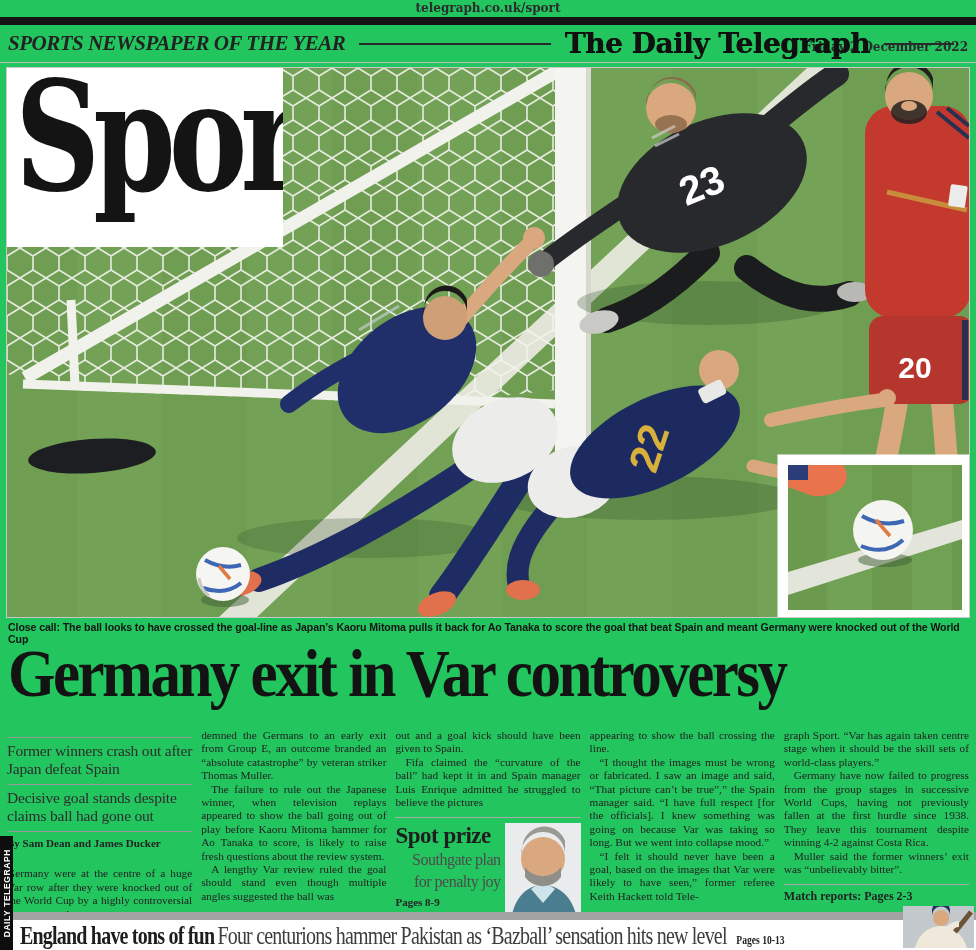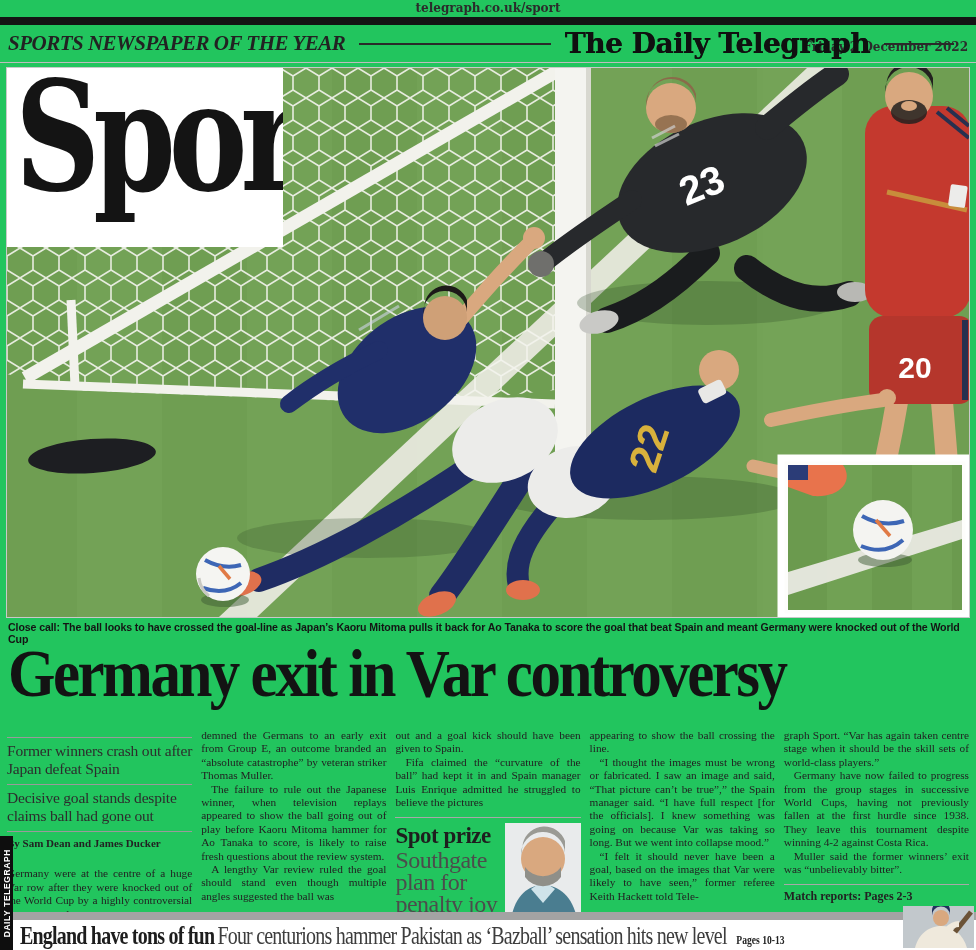--- a/index.html
+++ b/index.html
@@ -48,21 +48,21 @@
   .rule{height:1px;background:#9a9a9a;margin:2px 0;}
   .deck{font-size:15.5px;line-height:18px;letter-spacing:-0.2px;color:#2d2d2d;
     text-align:left;padding:2px 0 4px;}
   .byline{font-size:11px;font-weight:bold;text-align:left;padding:3px 0 0;}
   .col1body{margin-top:17px;}
 
   
   .promo{margin-top:8px;border-top:1px solid #a8a8a8;padding-top:5px;text-align:left;overflow:hidden;}
   .promo .pic{float:right;width:76px;height:96px;margin-left:4px;}
   .promo .ptitle{font-weight:bold;font-size:23px;line-height:26px;letter-spacing:-0.5px;color:#1e1e1e;}
-  .promo .psub{font-size:24px;line-height:22px;letter-spacing:-0.5px;color:#4c4c4c;}
+  .promo .psub{font-size:16px;line-height:22px;letter-spacing:-0.5px;color:#4c4c4c;text-align:right;}
   .promo .ppages{font-size:11px;font-weight:bold;margin-top:3px;color:#222;}
 
   .matchreports{border-top:1px solid #a8a8a8;margin-top:8px;padding-top:5px;
     font-size:12px;font-weight:bold;text-align:left;}
 
   
   .teaser{position:absolute;top:912px;left:0;right:0;height:32px;background:#fff;
     border-top:8px solid #a3a3a3;border-bottom:2px solid #9c9c9c;overflow:hidden;}
   .teaser-line{position:absolute;left:20px;top:2px;white-space:nowrap;
     transform:scaleX(0.8);transform-origin:0 50%;}

